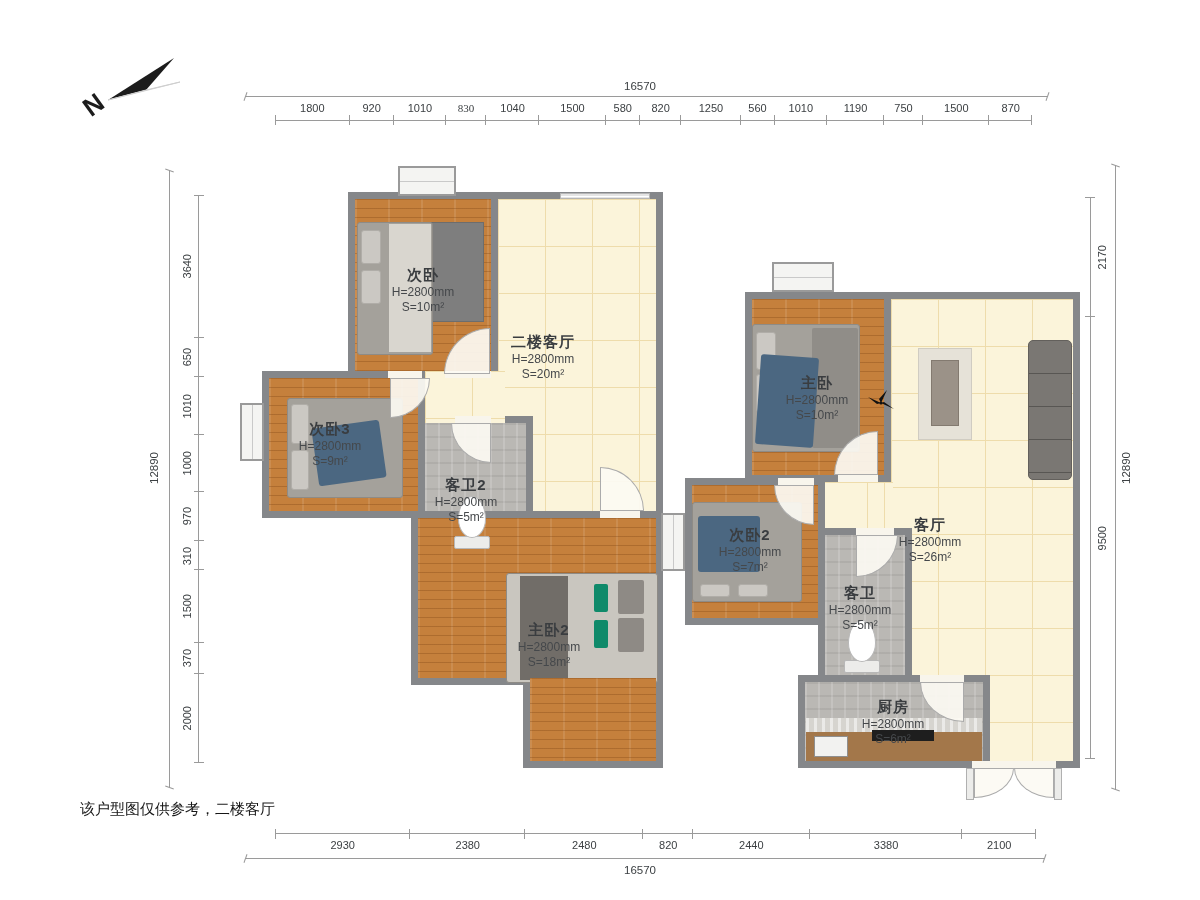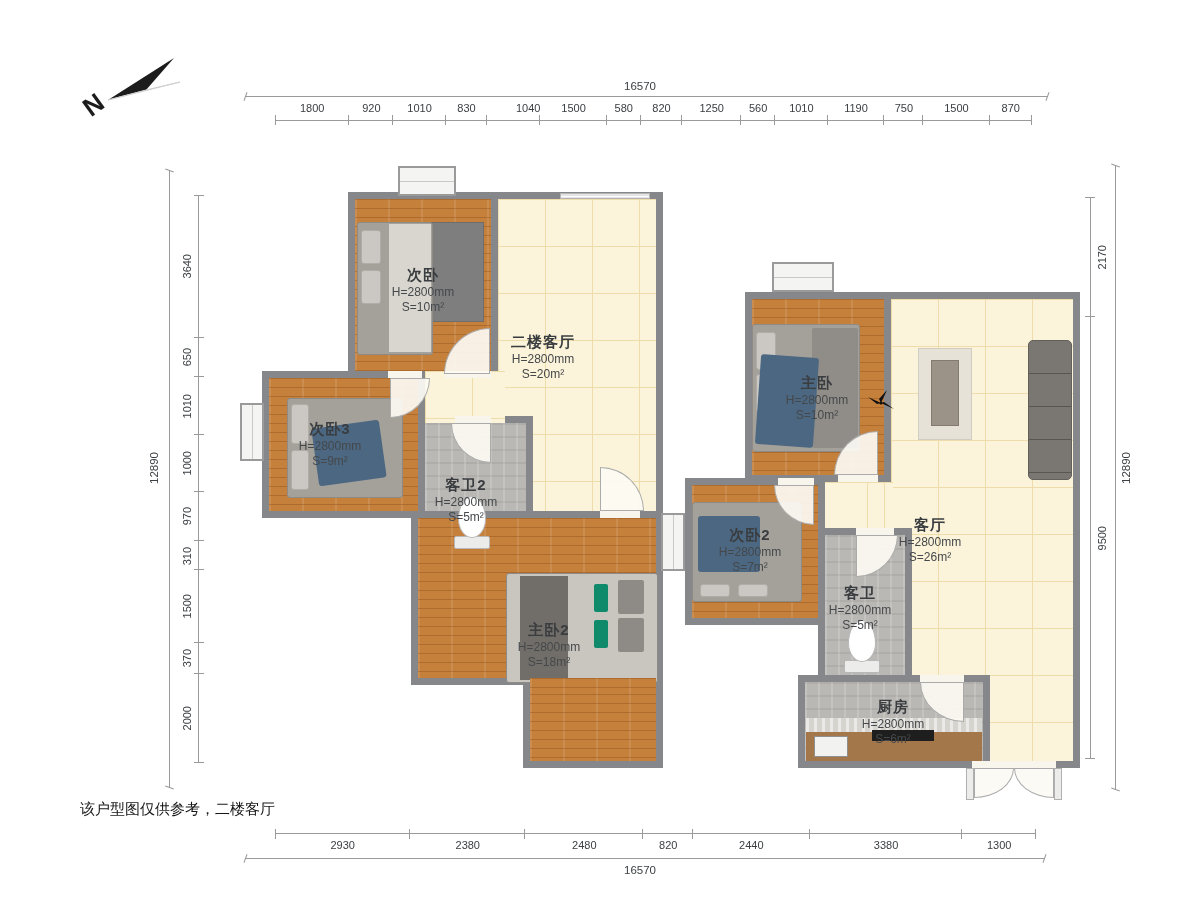--- a/index.html
+++ b/index.html
@@ -133,25 +133,25 @@
         <i class="tick start"></i>
       </div>
       <div class="seg" style="flex-grow: 920;">
         <span class="seglab">920</span>
         <i class="tick end"></i>
       </div>
       <div class="seg" style="flex-grow: 1010;">
         <span class="seglab">1010</span>
         <i class="tick end"></i>
       </div>
-      <div class="seg" style="flex-grow: 830;">
+      <div class="seg" style="flex-grow: 830; font-family: Liberation Serif, serif;">
         <span class="seglab">830</span>
         <i class="tick end"></i>
       </div>
-      <div class="seg" style="flex-grow: 1040; text-align: right;">
+      <div class="seg" style="flex-grow: 1040;">
         <span class="seglab">1040</span>
         <i class="tick end"></i>
       </div>
       <div class="seg" style="flex-grow: 1500;">
         <span class="seglab">1500</span>
         <i class="tick end"></i>
       </div>
       <div class="seg" style="flex-grow: 580;">
         <span class="seglab">580</span>
         <i class="tick end"></i>
@@ -209,21 +209,21 @@
       </div>
       <div class="seg" style="flex-grow: 2440;">
         <span class="seglab">2440</span>
         <i class="tick end"></i>
       </div>
       <div class="seg" style="flex-grow: 3380;">
         <span class="seglab">3380</span>
         <i class="tick end"></i>
       </div>
       <div class="seg" style="flex-grow: 1300;">
-        <span class="seglab">1300</span>
+        <span class="seglab">2100</span>
         <i class="tick end"></i>
       </div>
     </div>
   <div class="dim-v vleft">
       <div class="seg" style="flex-grow: 3640;">
         <span class="seglab">3640</span>
         <i class="tick end"></i>
         <i class="tick start"></i>
       </div>
       <div class="seg" style="flex-grow: 650;">

